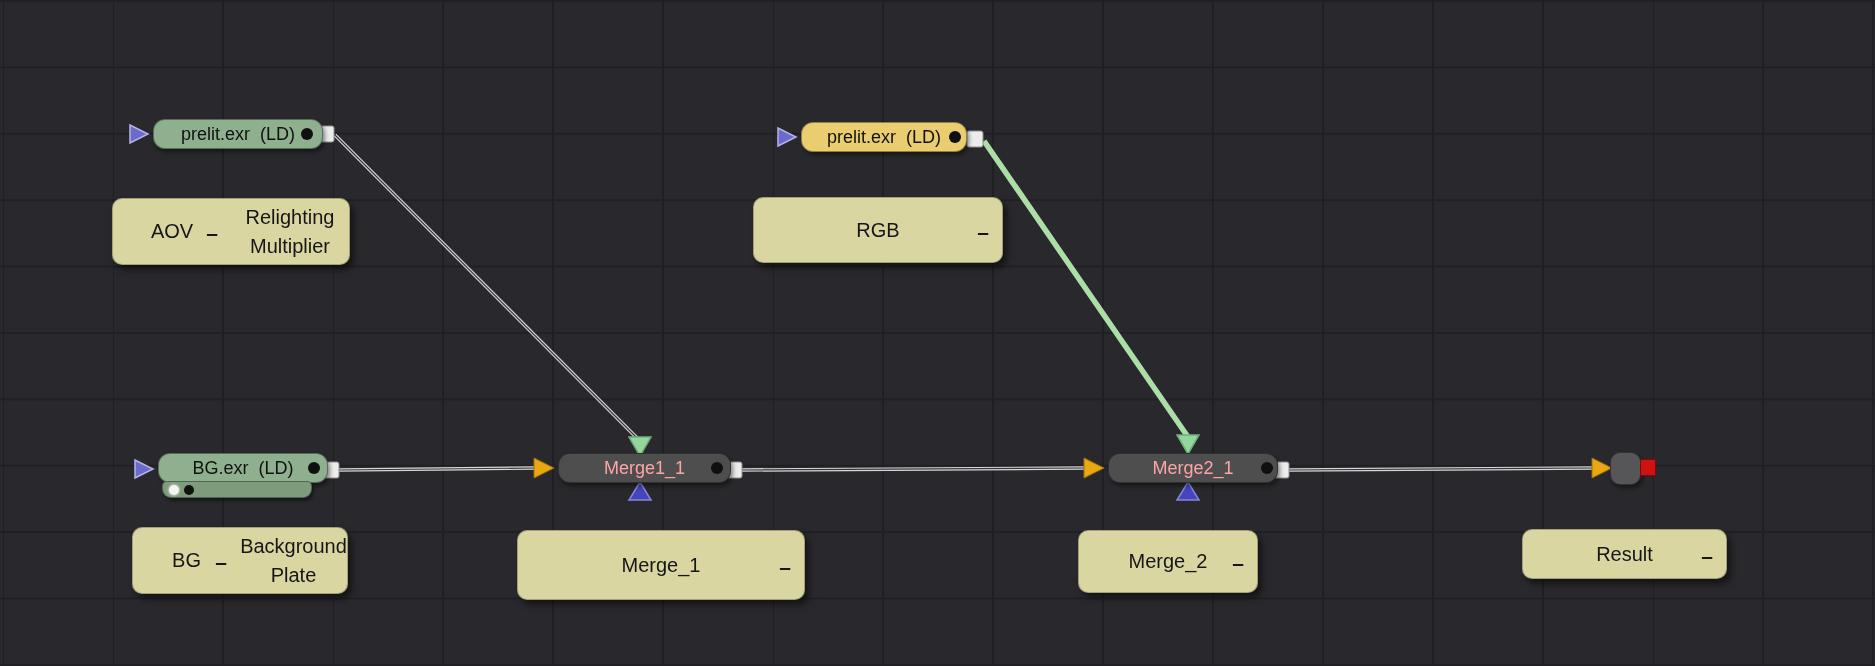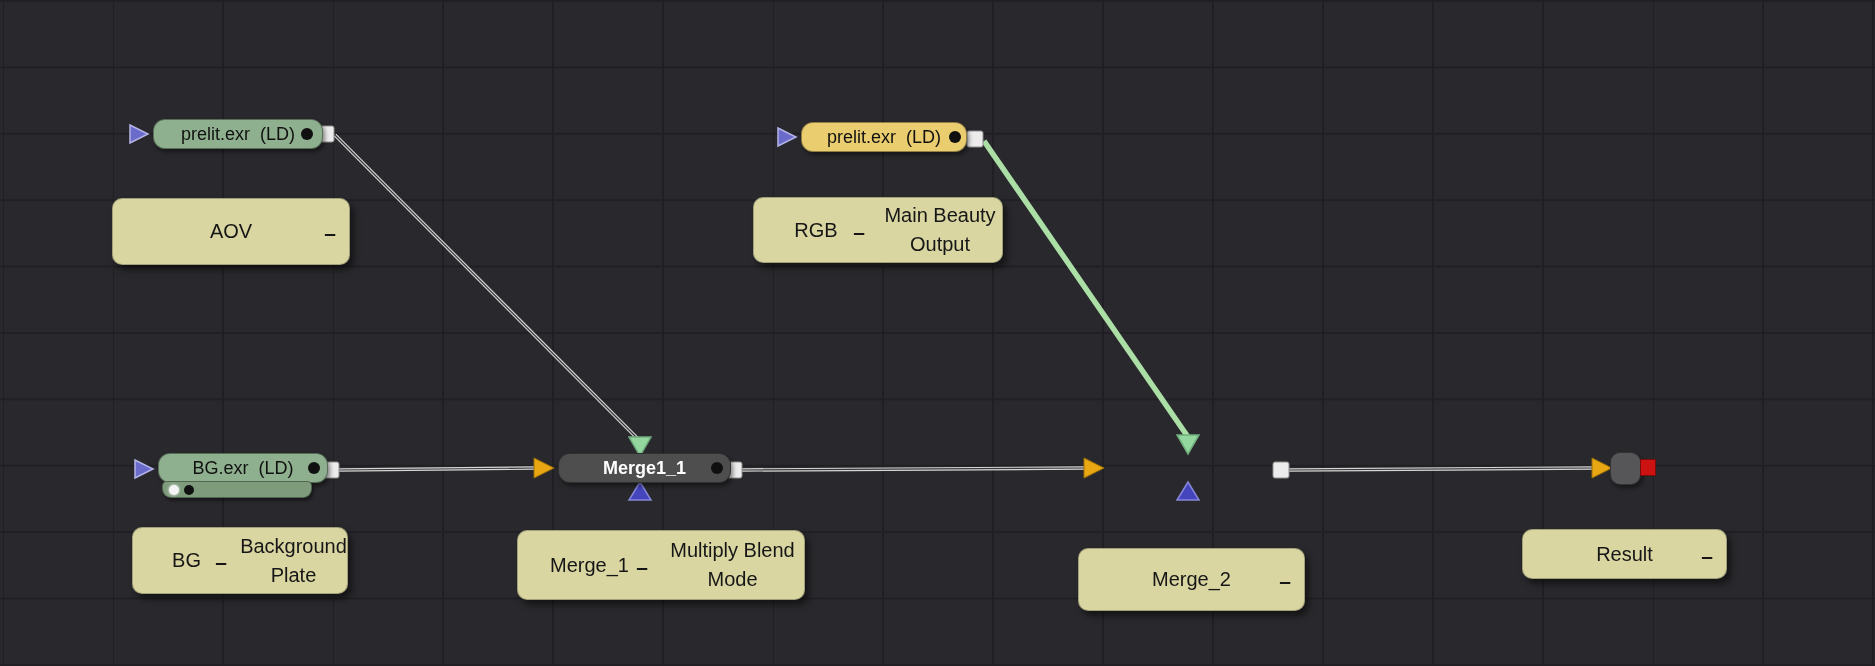--- a/index.html
+++ b/index.html
@@ -21,21 +21,21 @@
     font-size:18px;color:#111;white-space:pre;
     border:1px solid rgba(0,0,0,.38);
     box-shadow:2px 3px 4px rgba(0,0,0,.45);
     box-sizing:border-box;
     margin-left:6px;
   }
   .node .ind-dot{
     position:absolute;width:12px;height:12px;border-radius:50%;
     background:#101010;top:50%;transform:translateY(-50%);
   }
-  .merge{color:#ffffff;font-weight:bold;}
+  .merge{color:#fca5a5;}
   .subbar{
     position:absolute;height:17px;border-radius:5px 5px 9px 9px;
     background:#7e9c7c;border:1px solid rgba(0,0,0,.35);
     box-shadow:2px 3px 3px rgba(0,0,0,.4);box-sizing:border-box;
   }
   .subbar .wdot{position:absolute;left:6px;top:3px;width:10px;height:10px;border-radius:50%;background:#f4f4f4;box-shadow:0 0 3px #fff;}
   .subbar .bdot{position:absolute;left:21px;top:3px;width:10px;height:10px;border-radius:50%;background:#101010;}
 
   .result-node{
     position:absolute;width:31px;height:33px;border-radius:10px;
@@ -119,49 +119,52 @@
   <div class="subbar" style="left:162px;top:481px;width:150px;">
     <span class="wdot"></span>
     <span class="bdot"></span>
   </div>
 
   <div class="node merge" style="left: 552px; top: 453px; width: 173px; background-color: rgb(78, 78, 78);">
     <span>Merge1_1</span>
     <span class="ind-dot" style="right:7px;"></span>
   </div>
 
+  <div class="node merge" style="left: 1102px; top: 453px; width: 170px; background-color: rgb(78, 78, 78);">
+    <span>Merge2_1</span>
+    <span class="ind-dot" style="right:4px;"></span>
+  </div>
 
   <div class="result-node" style="left: 1610px; top: 452px; background-color: rgb(86, 86, 88);">
     <span class="red-sq" style="background-color: rgb(205, 19, 18);"></span>
   </div>
 
   <div class="note" style="left: 112px; top: 198px; width: 238px; height: 67px; background-color: rgb(217, 214, 162);">
     <div class="title-row"><span>AOV</span>
       <span class="minus">–</span></div>
+    <div class="body-row">Relighting Multiplier</div>
   </div>
 
   <div class="note" style="left: 753px; top: 197px; width: 250px; height: 66px; background-color: rgb(217, 214, 162);">
     <div class="title-row"><span>RGB</span>
       <span class="minus">–</span></div>
-    <div class="body-row">Main Beauty Output</div>
   </div>
 
   <div class="note" style="left: 132px; top: 527px; width: 216px; height: 67px; background-color: rgb(217, 214, 162);">
     <div class="title-row"><span>BG</span>
       <span class="minus">–</span></div>
     <div class="body-row">Background Plate</div>
   </div>
 
   <div class="note" style="left: 517px; top: 530px; width: 288px; height: 70px; background-color: rgb(217, 214, 162);">
     <div class="title-row"><span>Merge_1</span>
       <span class="minus">–</span></div>
-    <div class="body-row">Multiply Blend Mode</div>
   </div>
 
-  <div class="note" style="left: 1078px; top: 548px; width: 227px; height: 63px; background-color: rgb(217, 214, 162); gap: 18px;">
+  <div class="note" style="left: 1078px; top: 530px; width: 180px; height: 63px; background-color: rgb(217, 214, 162); gap: 18px;">
     <div class="title-row"><span>Merge_2</span>
       <span class="minus">–</span></div>
   </div>
 
   <div class="note" style="left: 1522px; top: 529px; width: 205px; height: 50px; background-color: rgb(217, 214, 162);">
     <div class="title-row"><span>Result</span>
       <span class="minus">–</span></div>
   </div>
 
 </div>

